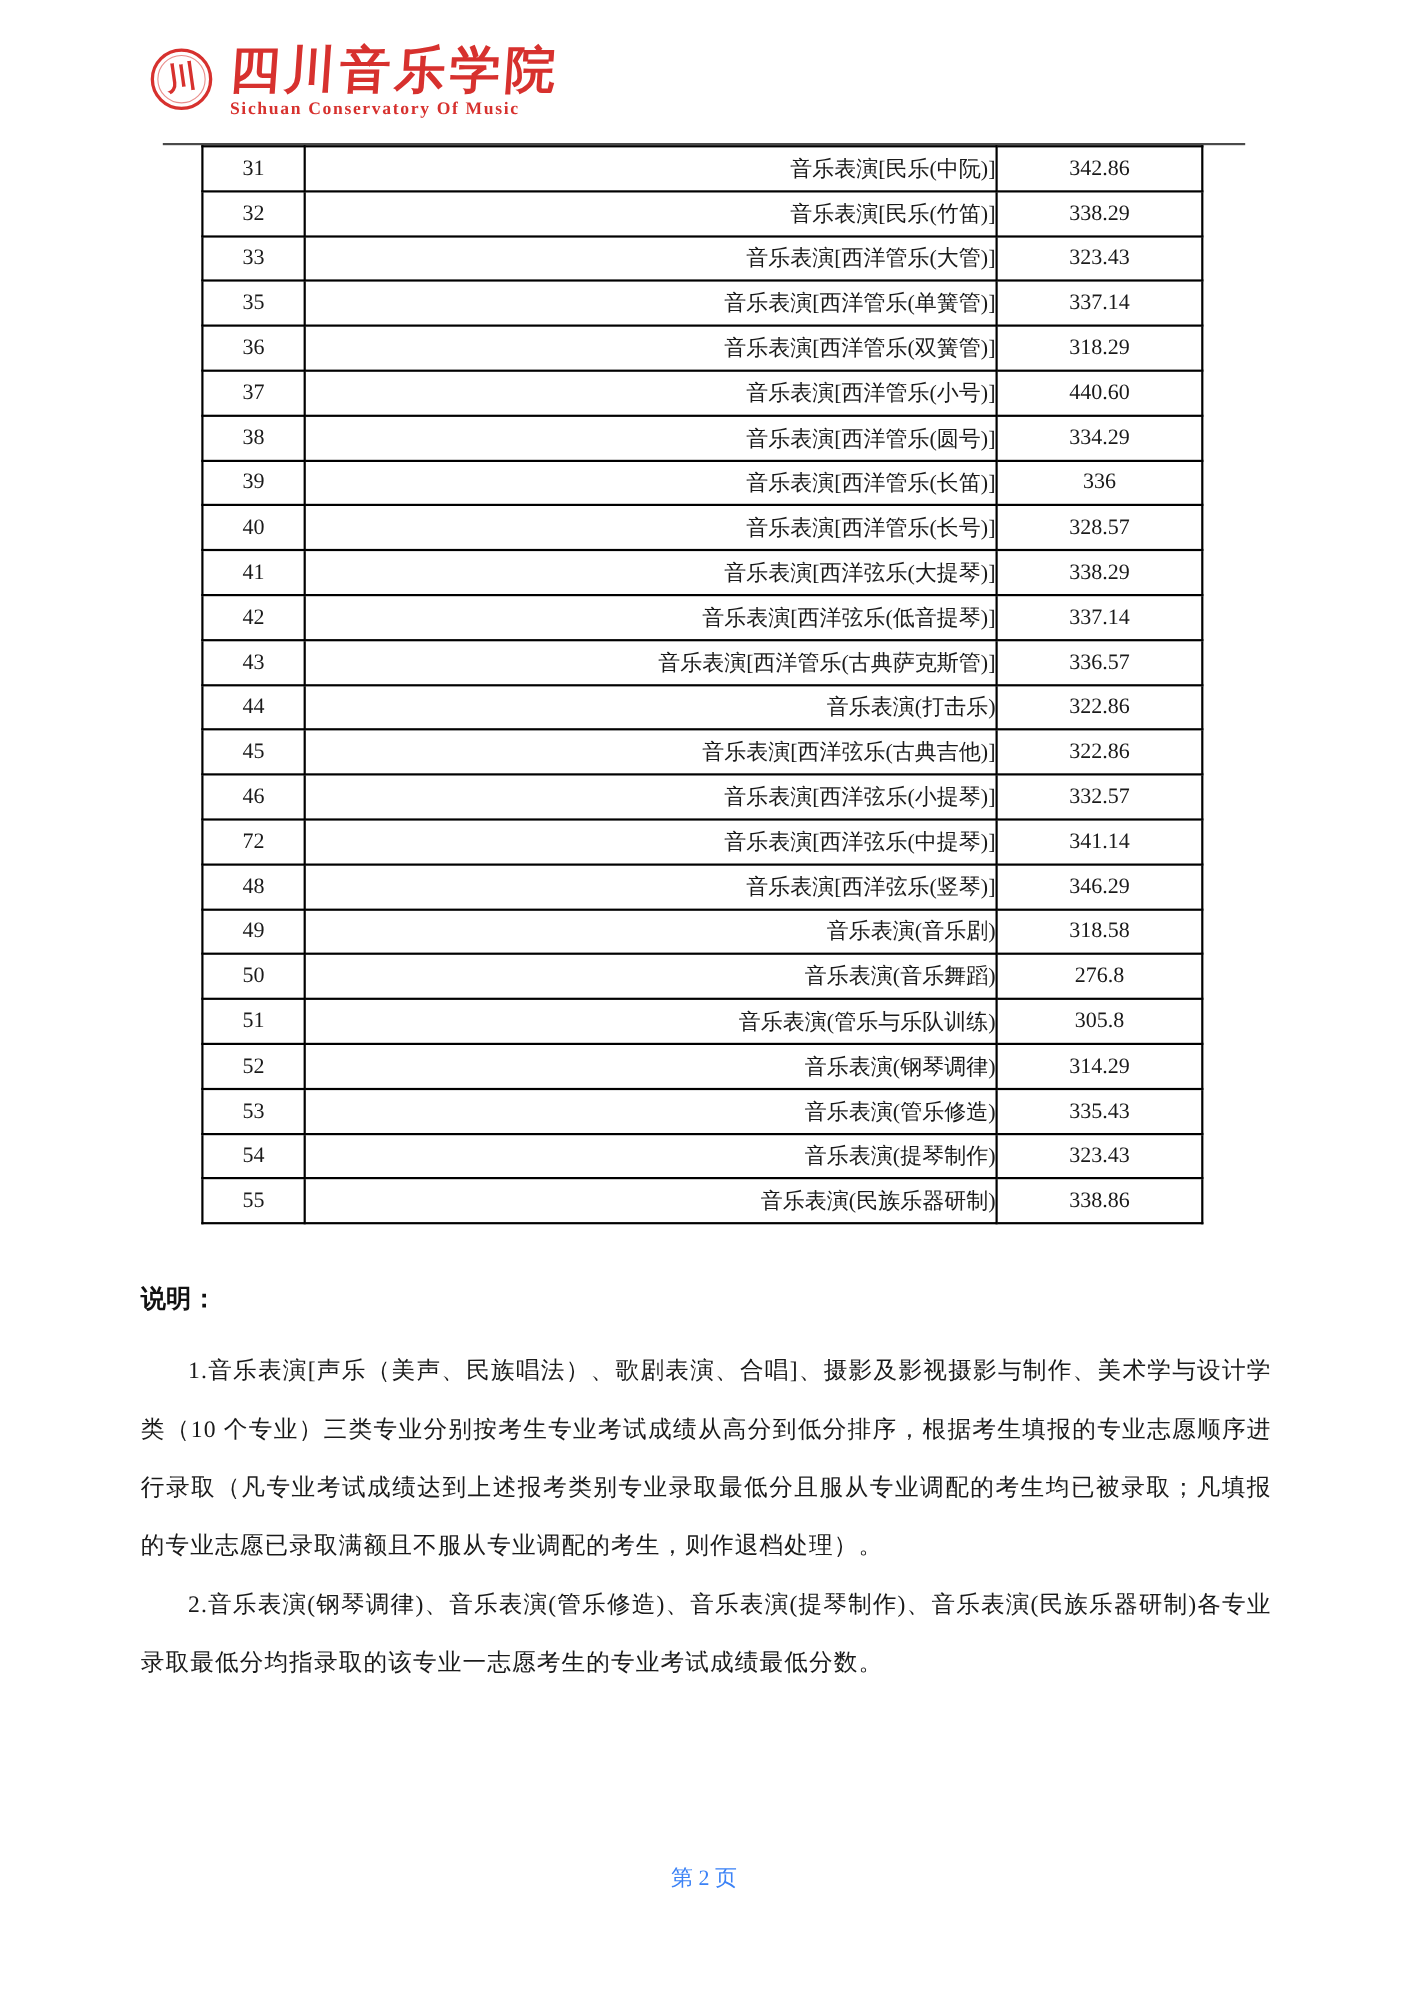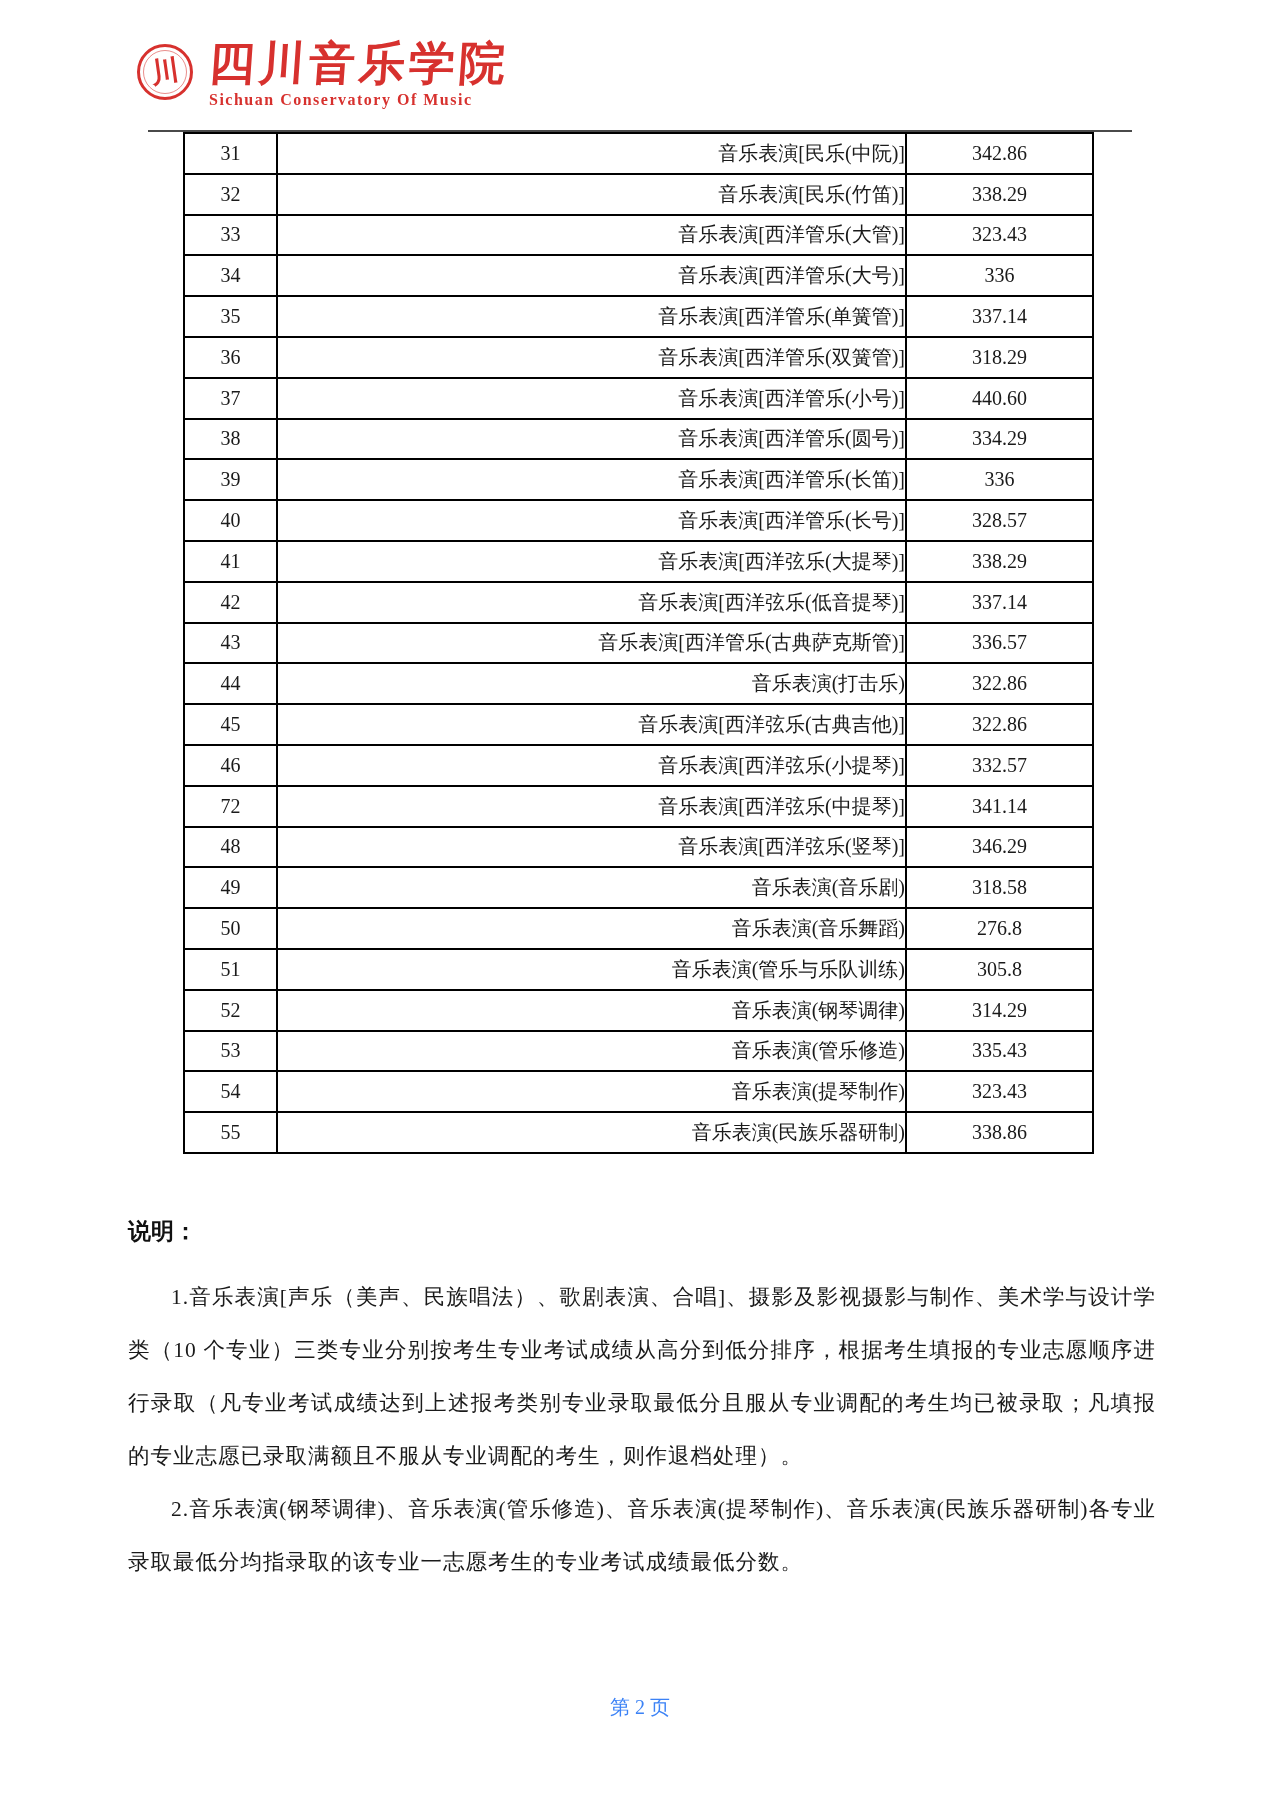--- a/index.html
+++ b/index.html
@@ -97,21 +97,21 @@
     white-space: nowrap;
   }
   td.c-no    { width: 91px;  text-align: center; }
   td.c-major { width: 627px; text-align: right; padding-left: 5px; }
   td.c-score { width: 185px; text-align: center; }
 
   
   .notes {
     position: absolute;
     left: 128px;
-    top: 1216px;
+    top: 1165px;
     width: 1028px;
   }
   .notes-heading {
     margin: 0;
     font-family: "Liberation Sans", "DejaVu Sans", sans-serif;
     font-weight: bold;
     font-size: 23px;
     color: #111;
   }
   .note-paragraphs { margin-top: 24px; }
@@ -163,25 +163,20 @@
       <td class="c-no">32</td>
       <td class="c-major">音乐表演[民乐(竹笛)]</td>
       <td class="c-score">338.29</td>
     </tr>
         <tr>
       <td class="c-no">33</td>
       <td class="c-major">音乐表演[西洋管乐(大管)]</td>
       <td class="c-score">323.43</td>
     </tr>
         <tr>
-      <td class="c-no">34</td>
-      <td class="c-major">音乐表演[西洋管乐(大号)]</td>
-      <td class="c-score">336</td>
-    </tr>
-        <tr>
       <td class="c-no">35</td>
       <td class="c-major">音乐表演[西洋管乐(单簧管)]</td>
       <td class="c-score">337.14</td>
     </tr>
         <tr>
       <td class="c-no">36</td>
       <td class="c-major">音乐表演[西洋管乐(双簧管)]</td>
       <td class="c-score">318.29</td>
     </tr>
         <tr>

